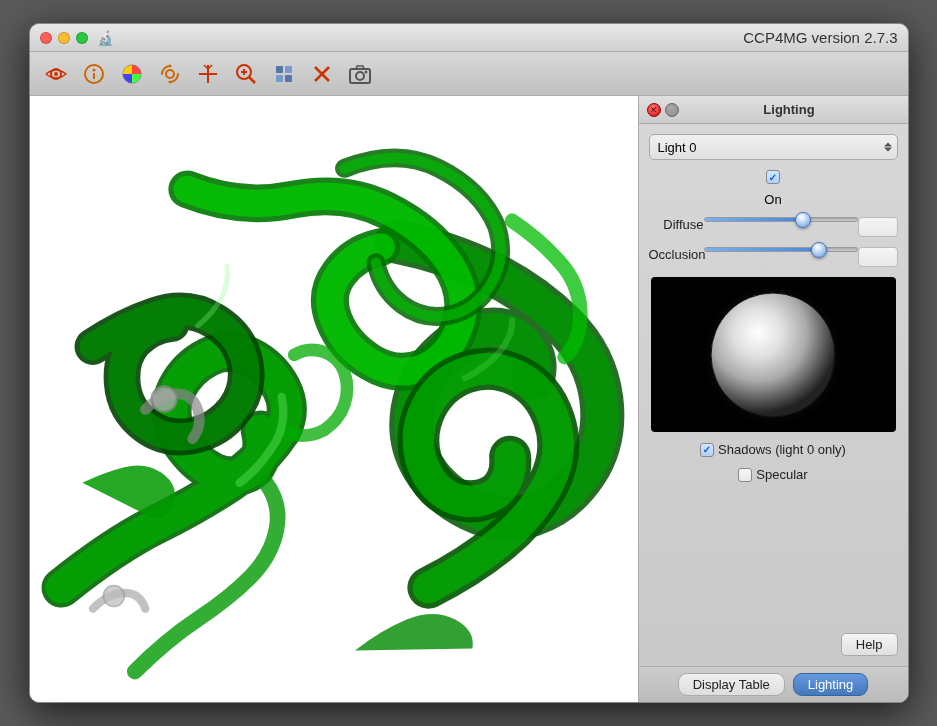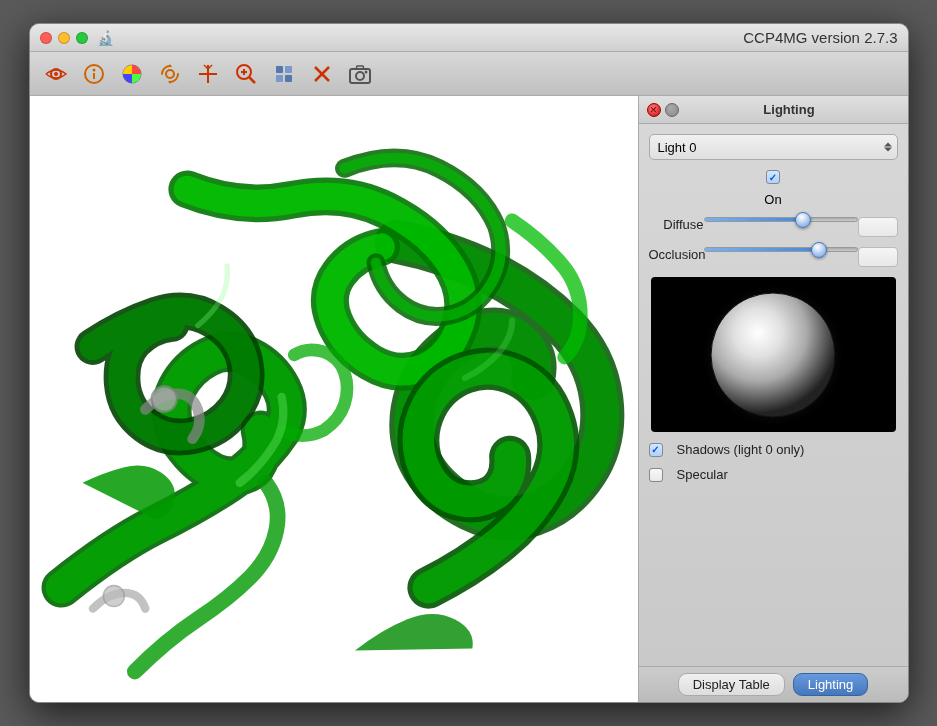--- a/index.html
+++ b/index.html
@@ -257,21 +257,22 @@
       justify-content: center;
       margin: 0 2px;
     }
     .preview-sphere-container svg {
       width: 140px;
       height: 140px;
     }
     .checkbox-row {
       display: flex;
       align-items: center;
-      gap: 14px;
+      gap: 4px;
+      justify-content: center;
     }
     .checkbox {
       width: 14px;
       height: 14px;
       border: 1px solid #888;
       border-radius: 3px;
       background: linear-gradient(to bottom, #f8f8f8, #e8e8e8);
       display: flex;
       align-items: center;
       justify-content: center;
@@ -543,20 +544,23 @@
           <div class="checkbox checked"></div>
           <span class="checkbox-label">Shadows (light 0 only)</span>
         </div>
 
         <div class="checkbox-row">
           <div class="checkbox"></div>
           <span class="checkbox-label">Specular</span>
         </div>
 
 
+        <div class="help-row">
+          <button class="help-button">Help</button>
+        </div>
 
       </div>
 
       <div class="panel-footer">
         <button class="footer-tab">Display Table</button>
         <button class="footer-tab active">Lighting</button>
       </div>
     </div>
   </div>
 </div>

